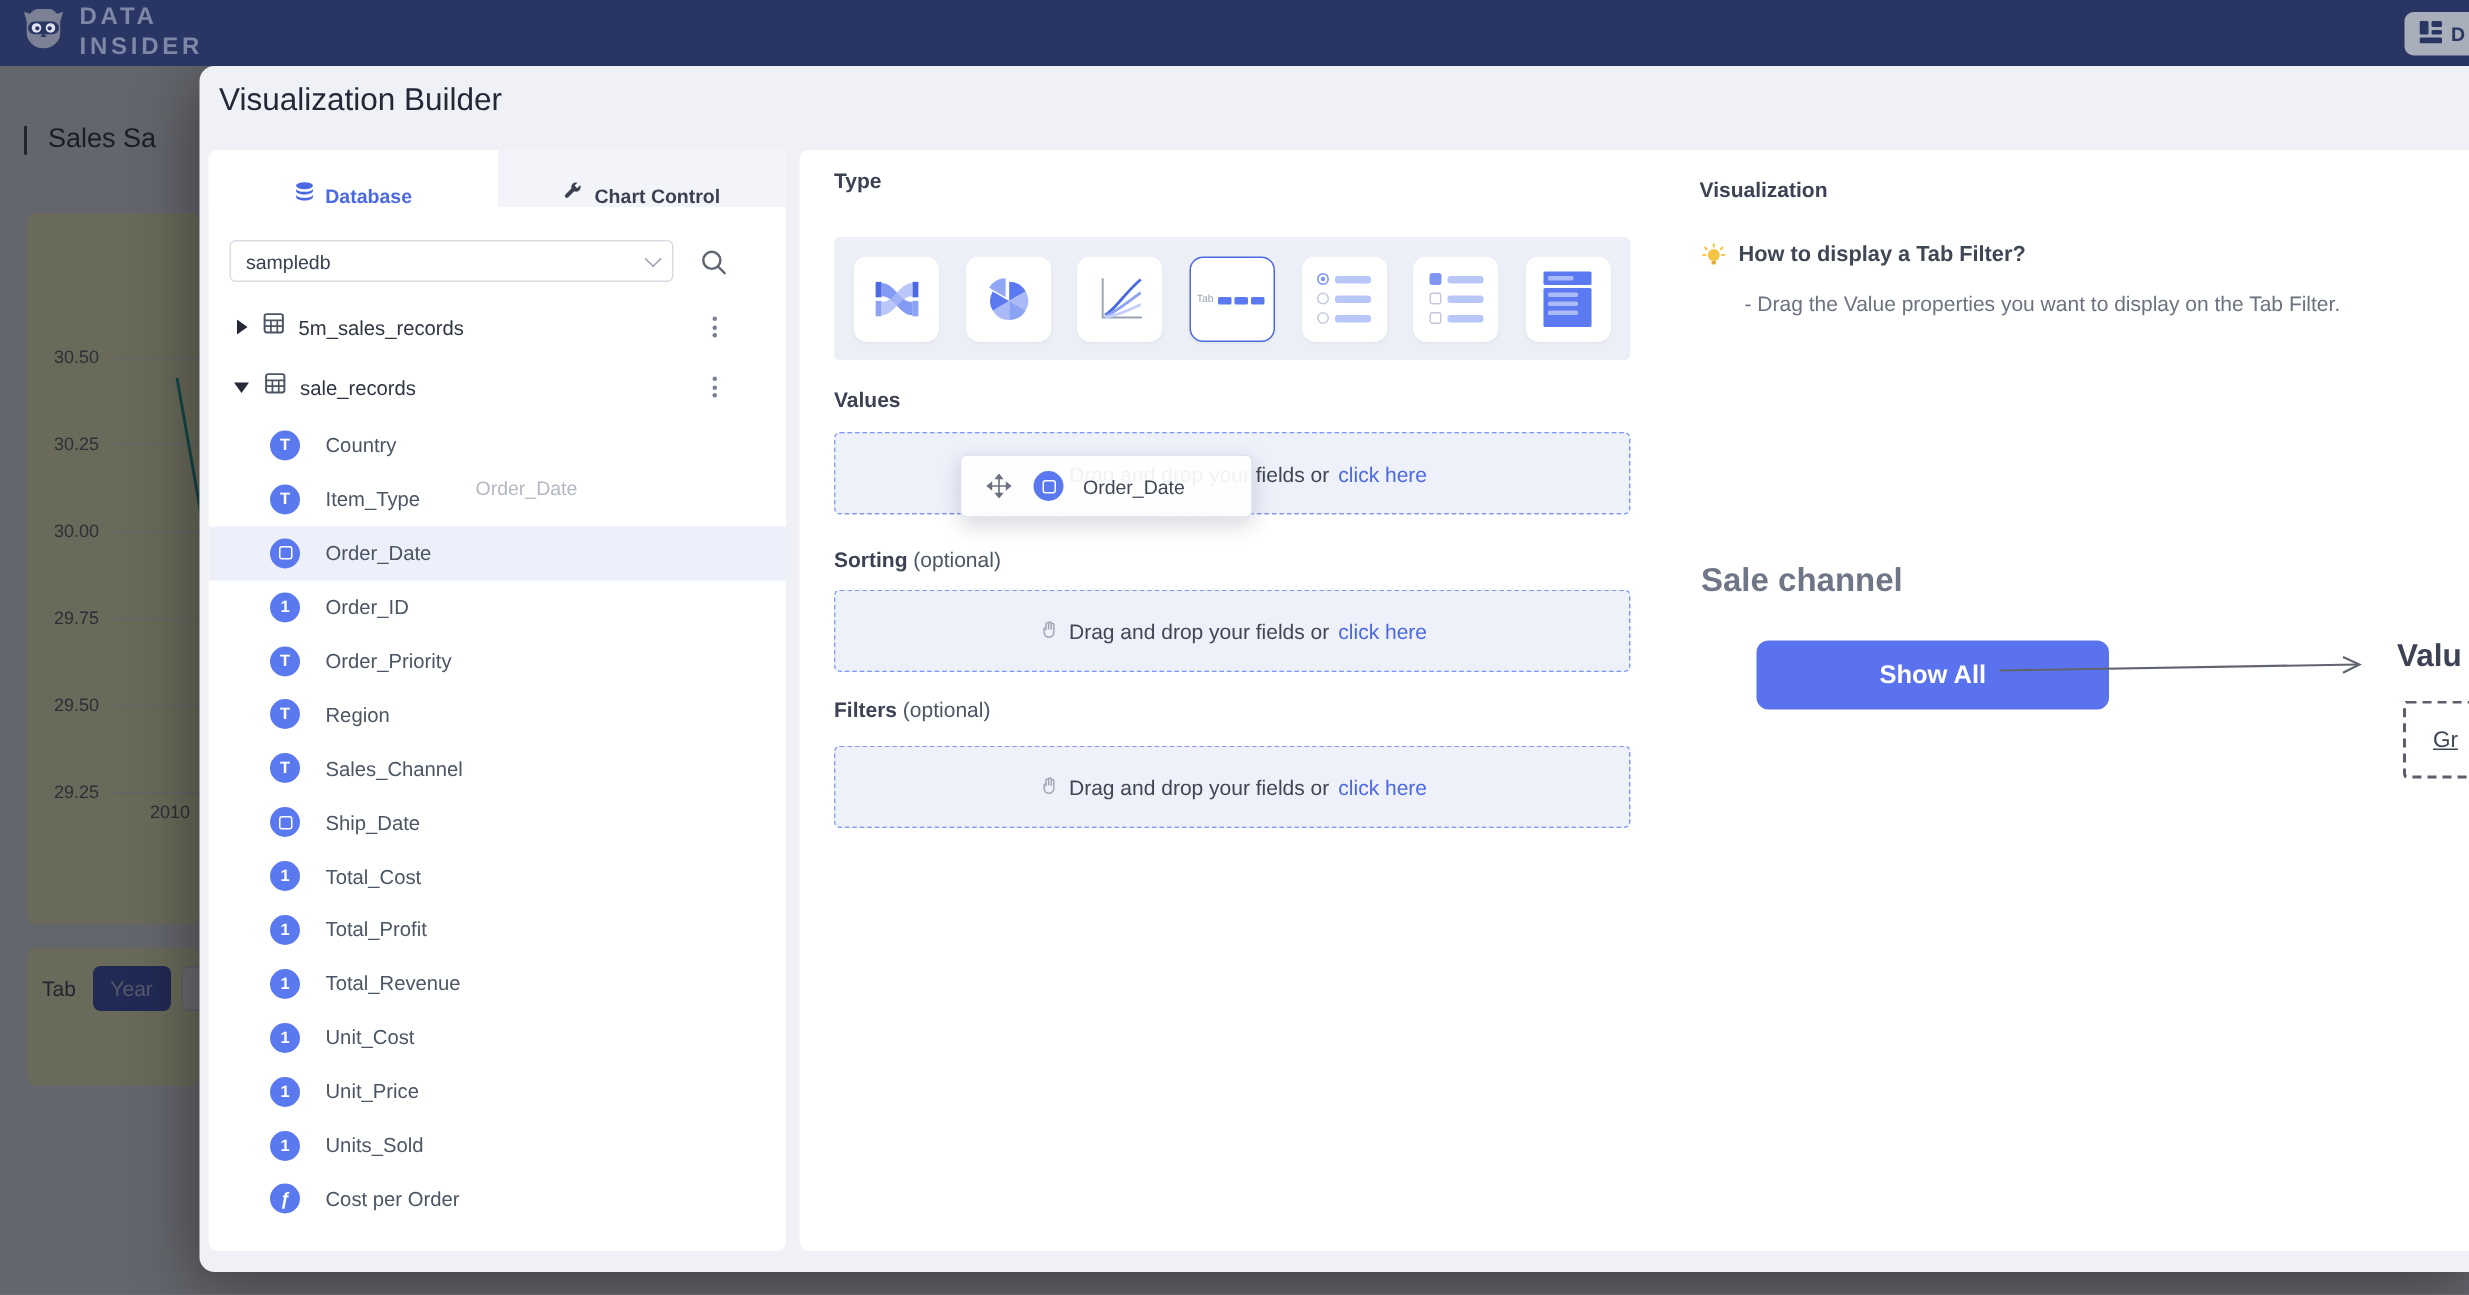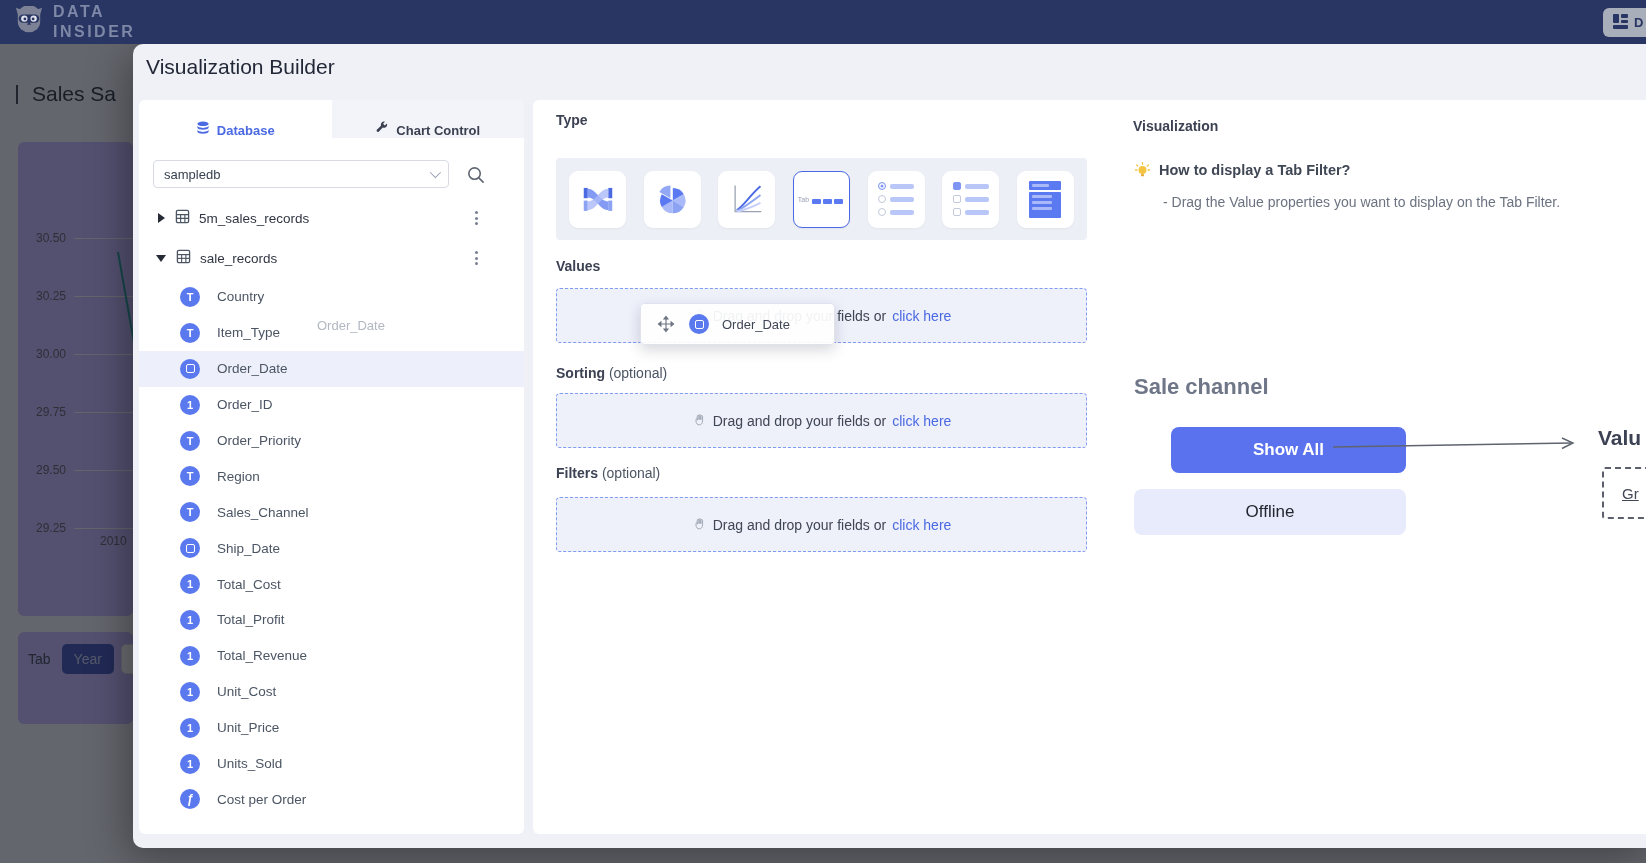--- a/index.html
+++ b/index.html
@@ -10,22 +10,22 @@
   .navbar{position:absolute;left:0;top:0;width:100%;height:44px;background:#293563;z-index:20;display:flex;align-items:center;}
   .brand{display:flex;align-items:center;gap:9px;margin-left:14px;}
   .brand-text{color:#7d87a6;font-size:16px;font-weight:bold;letter-spacing:2.5px;line-height:1.25;}
   .nav-right-btn{position:absolute;left:1603px;top:8px;width:80px;height:29px;background:#a9aebb;border-radius:6px;display:flex;align-items:center;gap:6px;padding-left:10px;color:#293563;font-weight:bold;font-size:13px;}
 
   
   .bg-content{position:absolute;left:0;top:44px;right:0;bottom:0;z-index:1;}
   .dim-overlay{position:absolute;left:0;top:44px;right:0;bottom:0;background:rgba(15,17,26,.62);z-index:5;}
   .bg-titlebar{position:absolute;left:16px;top:38px;display:flex;align-items:center;gap:14px;}
   .back-chev{width:11px;height:11px;border-left:2px solid #3c4352;border-bottom:2px solid #3c4352;transform:rotate(45deg);}
-  .bg-title{font-size:21px;font-weight:500;color:#2b303c;white-space:nowrap;}
-  .bg-card{position:absolute;background:#c4b5fd;border-radius:6px;}
+  .bg-title{font-size:18px;font-weight:500;color:#2b303c;white-space:nowrap;}
+  .bg-card{position:absolute;background:#fef9c3;border-radius:6px;}
   .bg-chart{left:18px;top:98px;width:115px;height:474px;}
   .ytick-rows{position:absolute;left:0;top:67px;right:0;}
   .ytick-row{height:58px;display:flex;align-items:center;}
   .ytick-label{width:56px;text-align:right;font-size:12px;color:#5d6166;padding-right:8px;}
   .ytick-line{flex:1;height:1px;background:#ebecef;}
   .bg-xtick{position:absolute;left:82px;top:392px;font-size:12px;color:#5d6166;}
   .bg-line-svg{position:absolute;left:0;top:0;}
   .bg-card2{left:18px;top:588px;width:115px;height:92px;}
   .period-tabs{position:absolute;left:6px;top:12px;display:flex;align-items:center;gap:7px;}
   .pt{height:30px;display:flex;align-items:center;justify-content:center;font-size:14px;white-space:nowrap;}
@@ -526,21 +526,20 @@
             <rect x="7.4" y="12.6" width="3.2" height="2.6" rx="1" fill="#e2a93c"></rect>
           </svg>
         </span>
         <span class="tip-title">How to display a Tab Filter?</span>
       </div>
       <div class="tip-body">- Drag the Value properties you want to display on the Tab Filter.</div>
 
       <div class="preview-title">Sale channel</div>
       <div class="filter-btns">
           <div class="fbtn fbtn-active">Show All</div>
-          <div class="fbtn fbtn-normal">Offline</div>
         </div>
 
       <svg class="anno-arrow" width="300" height="18">
         <line x1="33" y1="11" x2="272" y2="7" stroke="#5f646e" stroke-width="1.4"></line>
         <path d="M262 2 L273 7 L262 12.5" fill="none" stroke="#5f646e" stroke-width="1.4"></path>
       </svg>
       <div class="anno-value">Valu</div>
       <div class="anno-box">
         <span class="anno-group">Gr</span>
       </div>

